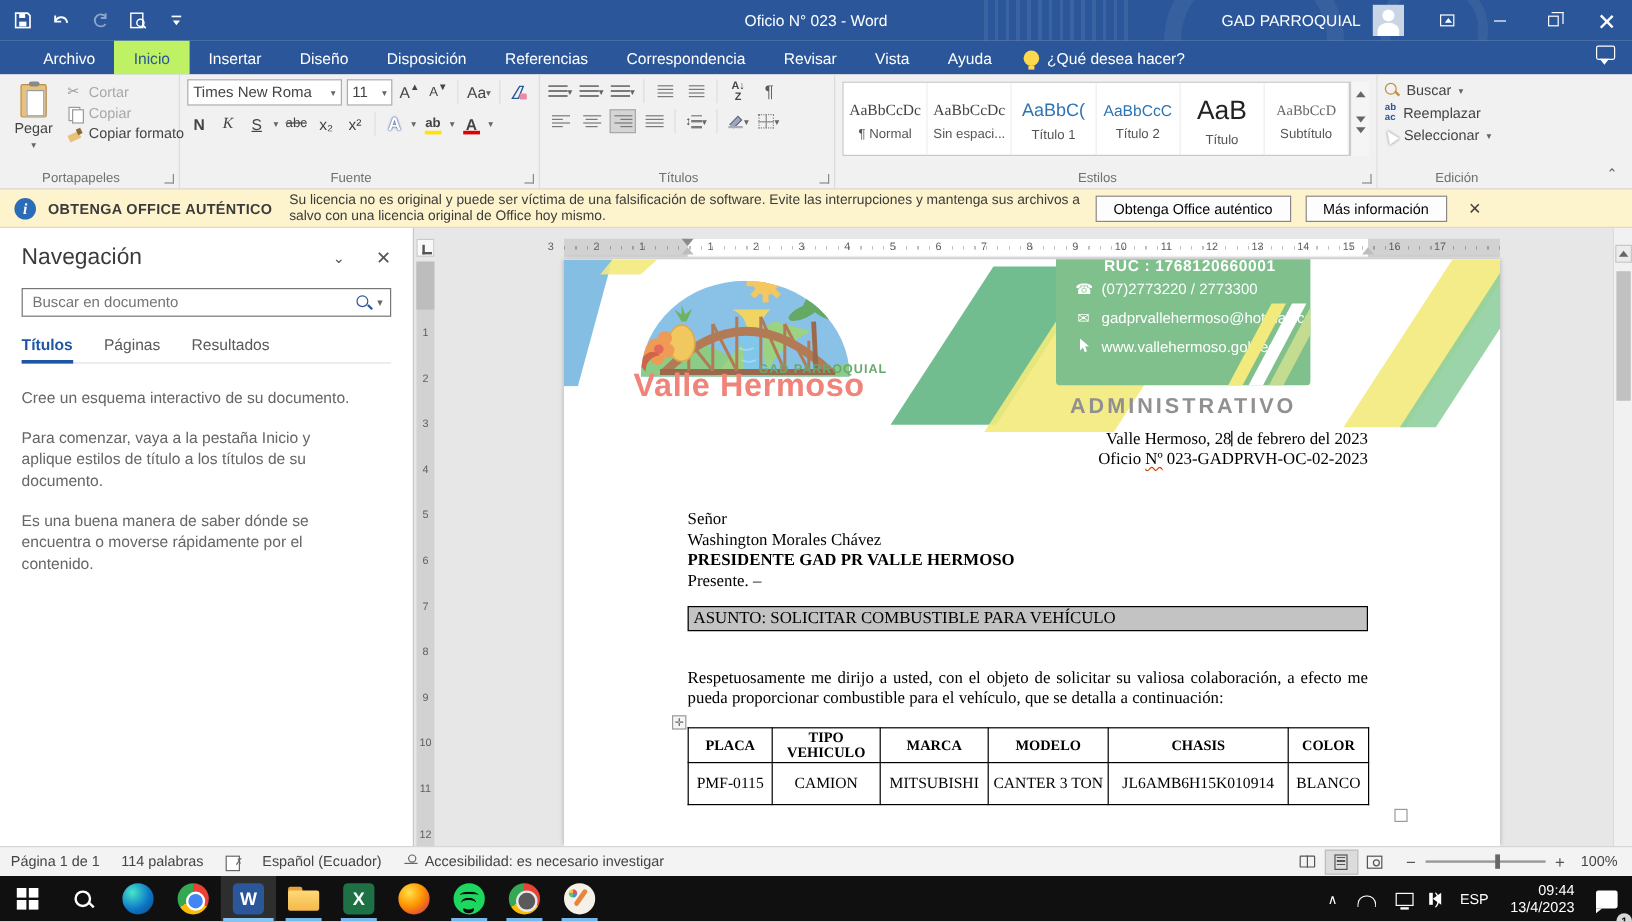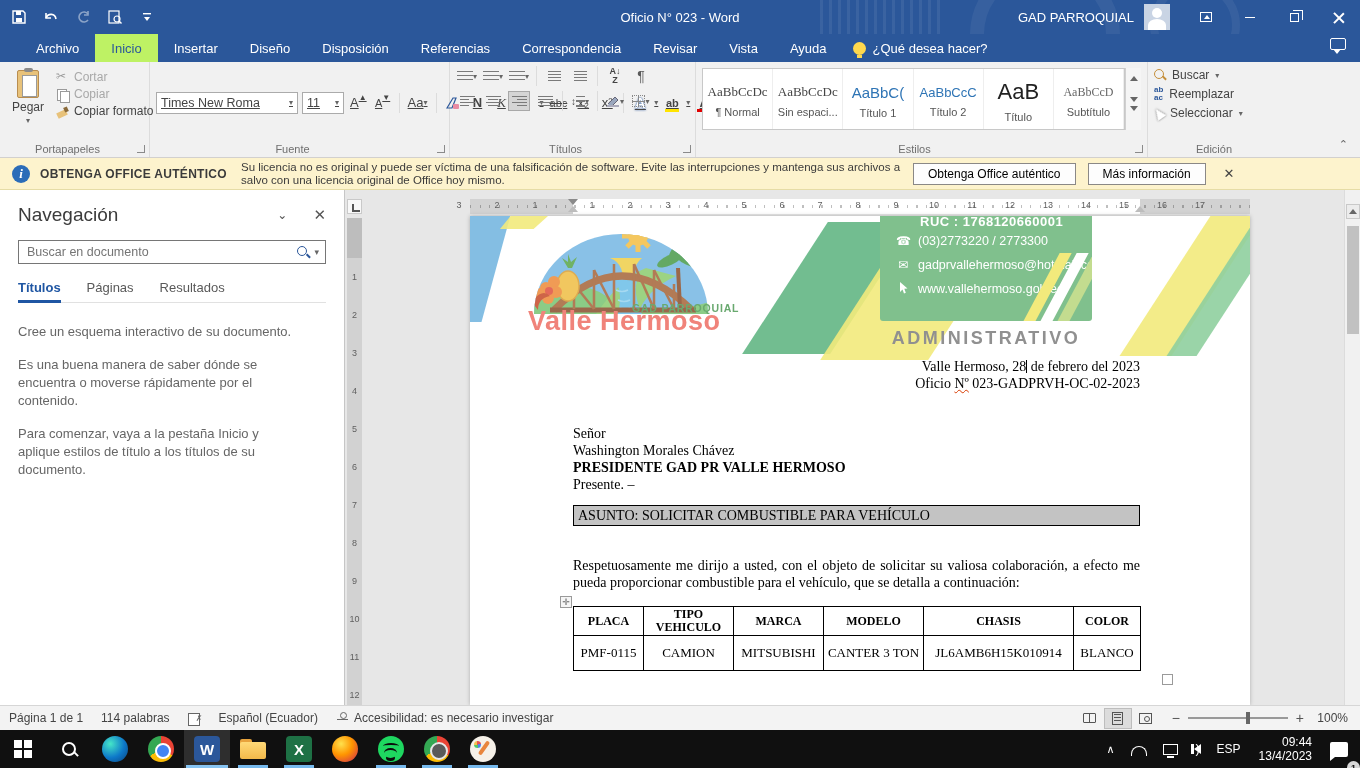--- a/index.html
+++ b/index.html
@@ -55,21 +55,21 @@
   .caret{font-size:8px;color:#666;}
   .smallcmds{display:flex;flex-direction:column;gap:3px;font-size:12px;padding-top:4px;}
   .scmd{display:flex;align-items:center;gap:5px;white-space:nowrap;}
   .scmd.disabled{color:#a8a8a8;}
   .mini{width:13px;height:13px;display:inline-block;position:relative;}
   .mini.scissors::before{content:"✂";font-size:12px;color:#9a9a9a;position:absolute;top:-2px;}
   .mini.copy::before{content:"";position:absolute;left:1px;top:1px;width:8px;height:10px;border:1px solid #9a9a9a;background:#fff;}
   .mini.copy::after{content:"";position:absolute;left:4px;top:3px;width:8px;height:10px;border:1px solid #9a9a9a;background:#fff;}
   .mini.brush::before{content:"";position:absolute;left:1px;top:6px;width:10px;height:6px;background:#e8c27a;transform:rotate(-25deg);}
   .mini.brush::after{content:"";position:absolute;left:8px;top:2px;width:4px;height:5px;background:#8a6a3a;transform:rotate(-25deg);}
-  .g-font{width:300px;display:flex;gap:5px;text-decoration:underline;}
+  .g-font{width:300px;display:flex;flex-direction:column;gap:5px;}
   .fontrow{display:flex;align-items:center;gap:4px;}
   .combo{background:#fff;border:1px solid #ababab;height:22px;display:flex;align-items:center;font-size:12.5px;padding:0 4px;justify-content:space-between;}
   .combo .cv{overflow:hidden;white-space:nowrap;}
   .fname{width:142px;} .fsize{width:42px;}
   .fbtn{min-width:20px;height:20px;display:flex;align-items:center;justify-content:center;font-size:13px;padding:0 2px;position:relative;}
   .fbtn .sup{font-size:8px;position:relative;top:-5px;color:#2b579a;}
   .grow .sup{color:#444;}
   .ubar{position:absolute;left:3px;right:3px;bottom:1px;height:3px;}
   .sep{width:1px;height:20px;background:#dcdcdc;margin:0 2px;}
   .bold{font-weight:bold;} .ital{font-style:italic;font-family:"Liberation Serif",serif;} .unders{text-decoration:underline;}
@@ -617,22 +617,22 @@
         <span class="nsmag"></span>
         <span class="nschev">▾</span>
       </div>
       <div class="nav-tabs">
         <span class="nav-tab active">Títulos</span>
         <span class="nav-tab">Páginas</span>
         <span class="nav-tab">Resultados</span>
       </div>
       <div class="nav-body">
         <p>Cree un esquema interactivo de su documento.</p>
+        <p>Para comenzar, vaya a la pestaña Inicio y aplique estilos de título a los títulos de su documento.</p>
         <p>Es una buena manera de saber dónde se encuentra o moverse rápidamente por el contenido.</p>
-        <p>Para comenzar, vaya a la pestaña Inicio y aplique estilos de título a los títulos de su documento.</p>
       </div>
     </div>
 
     <div class="docarea">
       <div class="tabsel"></div>
       <div class="hruler">
         <div class="hr-page"></div>
         <div class="hr-text"></div>
         <div class="hr-ticks"></div>
         <div class="hnum-left">
@@ -748,21 +748,21 @@
             </g>
           </svg>
           <div class="brand">
             <span class="brand-main">Valle Hermoso</span>
             <span class="brand-sub">GAD PARROQUIAL</span>
           </div>
           <div class="band">
             <div class="band-ruc">RUC : 1768120660001</div>
             <div class="band-row">
               <span class="bico">☎</span>
-              <span>(03)2773220 / 2773300</span>
+              <span>(07)2773220 / 2773300</span>
             </div>
             <div class="band-row">
               <span class="bico">✉</span>
               <span>gadprvallehermoso@hotmail.com</span>
             </div>
             <div class="band-row">
               <span class="bico"><svg width="9" height="12" viewBox="0 0 9 12">
                     <path d="M1,0 L1,10 L3.5,7.5 L5,11.5 L6.8,10.8 L5.3,6.8 L8.5,6.5 Z" fill="#fff"></path>
                   </svg></span>
               <span>www.vallehermoso.gob.ec</span>

